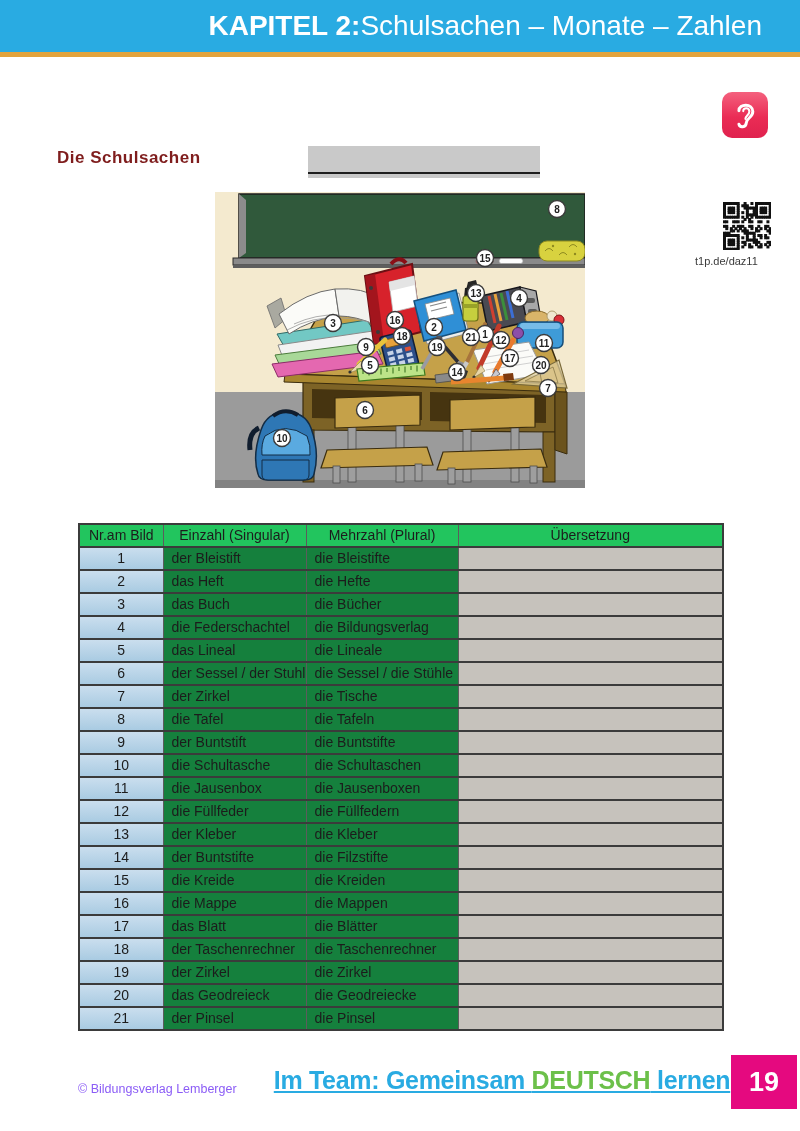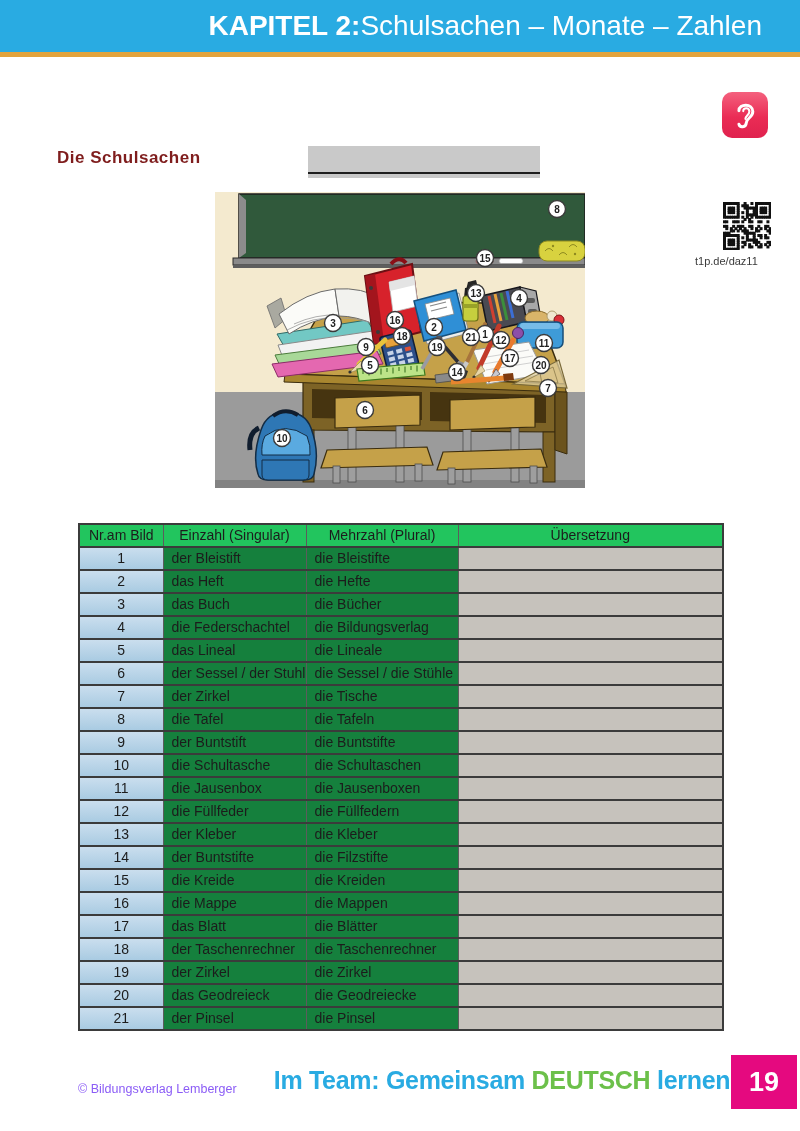--- a/index.html
+++ b/index.html
@@ -33,21 +33,21 @@
   table.vocab th,table.vocab td{height:21px;line-height:21px;padding:0 8px;font-size:14px;
       color:#1c1c1c;border-left:1px solid #5c5c5c;border-top:2px solid #3b3b3b;
       overflow:hidden;white-space:nowrap;}
   table.vocab th{background:#22c55e;font-weight:normal;text-align:center;font-size:14px;}
   td.col-nr{background:linear-gradient(180deg,#CADEEE 0%,#A9CBE2 100%);text-align:center;}
   td.col-sg,td.col-pl{background:#15803d;text-align:left;}
   td.col-tr{background:#C6C2BC;}
   
   .copyright{position:absolute;left:57px;top:1082px;font-size:12.5px;color:#8b5cf6;margin-left:21px;}
   .slogan{position:absolute;left:502px;top:1066px;transform:translateX(-50%);font-size:25px;
-          font-weight:bold;color:#29ABE2;white-space:nowrap;letter-spacing:-.3px;}
+          font-weight:bold;color:#29ABE2;white-space:nowrap;letter-spacing:-.3px;text-decoration:underline;}
   .slogan .highlight{color:#6CC04A;}
   .page-number{position:absolute;left:731px;top:1055px;width:66px;height:54px;background:#E5097F;
                color:#fff;font-size:27px;font-weight:bold;display:flex;align-items:center;
                justify-content:center;}
 </style>
 </head>
 <body>
 
 <div class="page">
 

